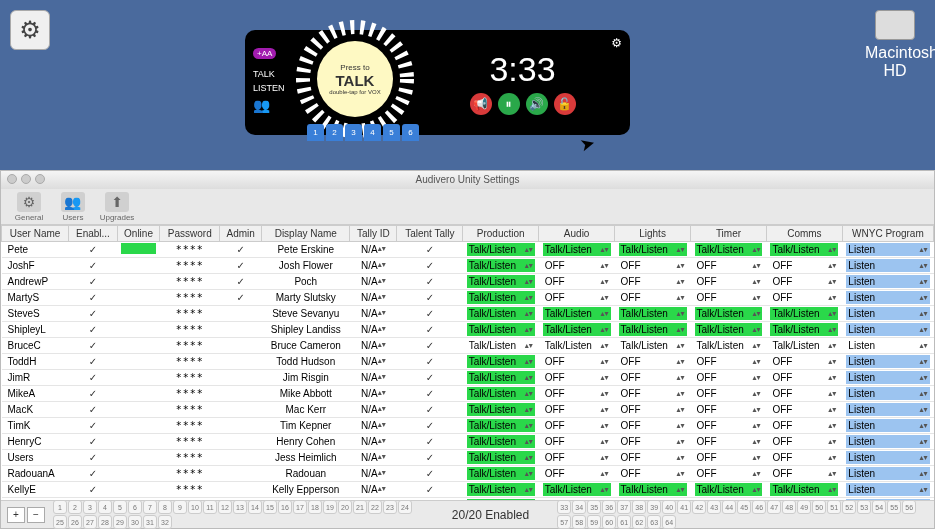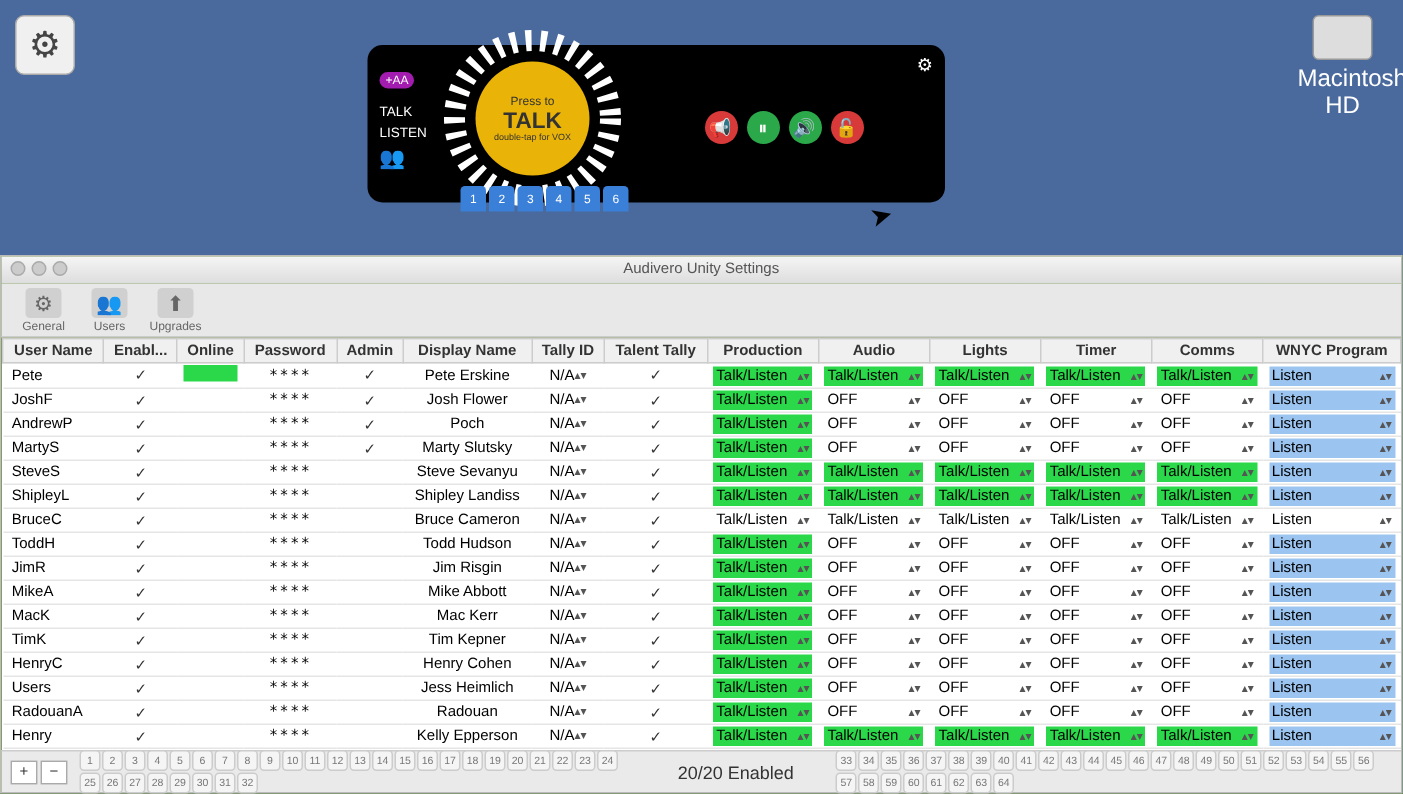--- a/index.html
+++ b/index.html
@@ -45,21 +45,21 @@
 .talk-circle {
   position: relative; width: 120px; height: 120px;
   margin-left: -10px; margin-top: -8px;
 }
 .talk-arc {
   position: absolute; inset: 0;
 }
 .talk-btn {
   position: absolute; top: 22px; left: 22px;
   width: 76px; height: 76px; border-radius: 50%;
-  background: #eab308; display: flex; flex-direction: column;
+  background: #fef9c3; display: flex; flex-direction: column;
   align-items: center; justify-content: center;
   font-size: 8px; color: #333;
 }
 .talk-btn .big { font-size: 15px; font-weight: bold; }
 .talk-btn .sub { font-size: 6px; }
 .tabs {
   position: absolute; bottom: -2px; left: 12px; display: flex; gap: 2px;
 }
 .tabs span {
   width: 17px; height: 17px; background: #3a7fd8;
@@ -76,21 +76,21 @@
   width: 22px; height: 22px; border-radius: 50%;
   display: flex; align-items: center; justify-content: center;
   font-size: 12px; color: #fff;
 }
 .widget .gear-sm {
   position: absolute; top: 6px; right: 8px; color: #fff; font-size: 12px;
 }
 
 .settings {
   position: absolute; top: 170px; left: 0; right: 0; bottom: 0;
-  background: #4d7c0f; border: 1px solid #bbb;
+  background: #15803d; border: 1px solid #bbb;
   display: flex; flex-direction: column;
 }
 .sbar {
   height: 18px; background: linear-gradient(#f5f5f5, #ddd);
   text-align: center; font-size: 10px; color: #555; line-height: 18px;
   position: relative;
 }
 .traffic { position: absolute; left: 6px; top: 3px; display: flex; gap: 4px; }
 .traffic span { width: 10px; height: 10px; border-radius: 50%; background: #ccc; border: 1px solid #aaa; }
 .toolbar {
@@ -104,21 +104,21 @@
 .tbtn .ic {
   width: 24px; height: 20px; background: #d0d0d0; border-radius: 3px;
   display: flex; align-items: center; justify-content: center; font-size: 14px;
 }
 .table-wrap {
   flex: 1; overflow: auto; background: #fff;
 }
 table { width: 100%; border-collapse: collapse; font-size: 10px; }
 th {
   background: #f0f0f0; border: 1px solid #ccc; padding: 2px 4px;
-  font-weight: bold; color: #333; text-align: center;
+  font-weight: normal; color: #333; text-align: center;
 }
 td {
   border-bottom: 1px solid #e5e5e5; padding: 1px 4px; text-align: center;
   height: 13px; white-space: nowrap;
 }
 td.left { text-align: left; padding-left: 6px; }
 .chk { color: #333; }
 .dots { font-family: monospace; letter-spacing: 1px; }
 .online-green {
   background: #2ad84a; display: inline-block; width: 100%; height: 11px;
@@ -189,20 +189,21 @@
     <div class="tabs">
         <span>1</span>
         <span>2</span>
         <span>3</span>
         <span>4</span>
         <span>5</span>
         <span>6</span>
       </div>
   </div>
   <div class="widget-right">
+    <div class="time">3:33</div>
     <div class="ctrls">
         <span style="background: rgb(216, 58, 58);">📢</span>
         <span style="background: rgb(42, 168, 74);">⏸</span>
         <span style="background: rgb(42, 168, 74);">🔊</span>
         <span style="background: rgb(216, 58, 58);">🔓</span>
       </div>
   </div>
 </div>
 
 <div class="cursor">➤</div>
@@ -1010,21 +1011,21 @@
               </div>
             </td>
             <td>
               <div class="cell tl-blue">
                 <span>Listen</span>
                 <span class="arr">▴▾</span>
               </div>
             </td>
           </tr>
           <tr>
-            <td class="left">Henry</td>
+            <td class="left">KellyE</td>
             <td><span class="chk">✓</span></td>
             <td></td>
             <td><span class="dots">****</span></td>
             <td></td>
             <td>Kelly Epperson</td>
             <td>
               <div class="tally">
                 <span>N/A</span>
                 <span class="arr">▴▾</span>
               </div>

